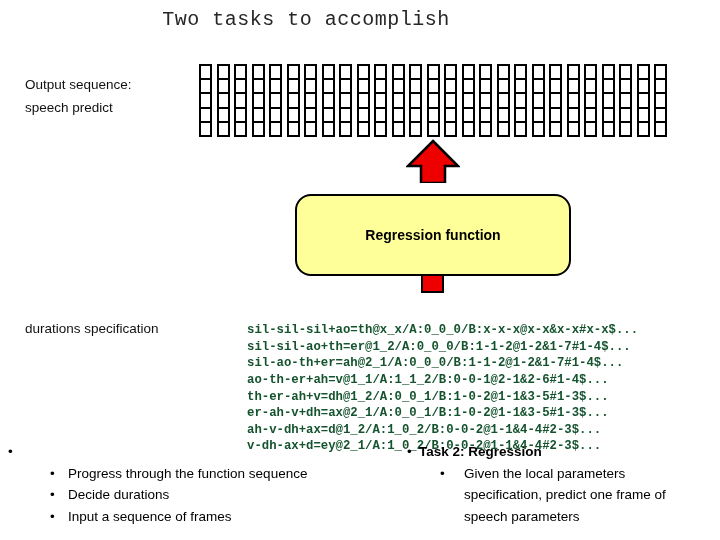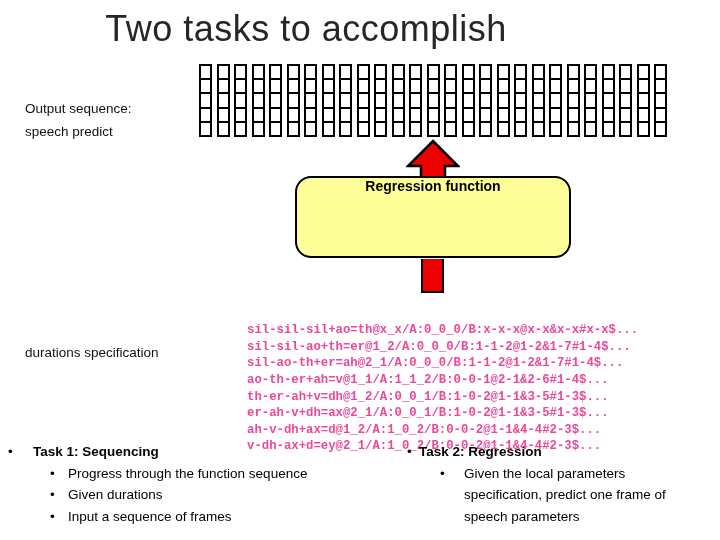--- a/index.html
+++ b/index.html
@@ -5,54 +5,55 @@
   html,body{margin:0;padding:0;}
   body{
     width:720px;height:540px;position:relative;overflow:hidden;
     background:#ffffff;
     font-family:"Liberation Sans",sans-serif;
     color:#111;
   }
   .abs{position:absolute;}
   .title{
     left:0;top:8px;width:612px;text-align:center;
-    font-size:36px;font-weight:400;color:#262626;margin:0;
+    font-size:20px;font-weight:400;color:#262626;margin:0;
     letter-spacing:0.5px;
-  }
-  .label{font-size:13.5px;line-height:22.5px;color:#111;margin-top:24px;}
+    font-family:Liberation Mono, monospace;
+  }
+  .label{font-size:13.5px;line-height:22.5px;color:#111;}
   .output-label{left:25px;top:74px;}
   .input-label{left:25px;top:318px;}
 
   
   .grid{left:199px;top:64px;width:468px;height:73px;display:flex;justify-content:space-between;}
   .g-col{width:13px;height:73px;box-sizing:border-box;border:2px solid #000;background:#fff;display:flex;flex-direction:column;}
   .g-cell{flex:1;border-bottom:2px solid #000;}
   .g-cell:last-child{border-bottom:none;}
 
   
   .arrow-up{left:406px;top:139px;z-index:1;}
   .stem{
     left:421px;top:259px;width:23px;height:34px;box-sizing:border-box;
     border:2.5px solid #000;border-top:none;z-index:1;
   }
 
   
   .reg-box{
-    left:295px;top:176px;width:276px;height:82px;box-sizing:border-box;
+    left:295px;top:194px;width:276px;height:82px;box-sizing:border-box;
     border:2.5px solid #000;border-radius:16px;z-index:2;
-    display:flex;justify-content:center;
+    display:flex;align-items:center;justify-content:center;
     font-size:14px;font-weight:600;color:#000;
   }
 
   
   .mono{
     left:247px;top:289px;
     font-family:"Liberation Mono","DejaVu Sans Mono",monospace;
     font-weight:700;font-size:12.3px;line-height:16.6px;
-    color:#ec4899;white-space:pre;
+    color:#14532d;white-space:pre;
   }
 
   
   .task-col{font-size:13.5px;line-height:21.5px;color:#000;}
   .task1{left:8px;top:441px;width:392px;}
   .task2{left:407px;top:441px;width:300px;}
   .task-head{display:flex;}
   .task-title{font-weight:700;}
   .dot-l{width:25px;flex:none;}
   .dot-r{width:12px;flex:none;}
@@ -278,31 +279,30 @@
   <div>durations specification</div>
 </div>
 
 <div class="abs mono">
   
 <div class="mono-line">sil-sil-sil+ao=th@x_x/A:0_0_0/B:x-x-x@x-x&amp;x-x#x-x$...</div><div class="mono-line">sil-sil-ao+th=er@1_2/A:0_0_0/B:1-1-2@1-2&amp;1-7#1-4$...</div><div class="mono-line">sil-ao-th+er=ah@2_1/A:0_0_0/B:1-1-2@1-2&amp;1-7#1-4$...</div><div class="mono-line">ao-th-er+ah=v@1_1/A:1_1_2/B:0-0-1@2-1&amp;2-6#1-4$...</div><div class="mono-line">th-er-ah+v=dh@1_2/A:0_0_1/B:1-0-2@1-1&amp;3-5#1-3$...</div><div class="mono-line">er-ah-v+dh=ax@2_1/A:0_0_1/B:1-0-2@1-1&amp;3-5#1-3$...</div><div class="mono-line">ah-v-dh+ax=d@1_2/A:1_0_2/B:0-0-2@1-1&amp;4-4#2-3$...</div><div class="mono-line">v-dh-ax+d=ey@2_1/A:1_0_2/B:0-0-2@1-1&amp;4-4#2-3$...</div></div>
 
 <div class="abs task-col task1">
   <div class="task-head">
     <span class="dot-l">•</span>
-    <span class="task-title">Task 1: Sequencing</span>
   </div>
   <div class="subs">
 
   <div class="sub">
         <span class="sub-dot">•</span>
         <span class="sub-text">Progress through the function sequence</span>
       </div>
       <div class="sub">
         <span class="sub-dot">•</span>
-        <span class="sub-text">Given durations</span>
+        <span class="sub-text">Decide durations</span>
       </div>
       <div class="sub">
         <span class="sub-dot">•</span>
         <span class="sub-text">Input a sequence of frames</span>
       </div>
     </div>
 </div>
 
 <div class="abs task-col task2">
   <div class="task-head">

